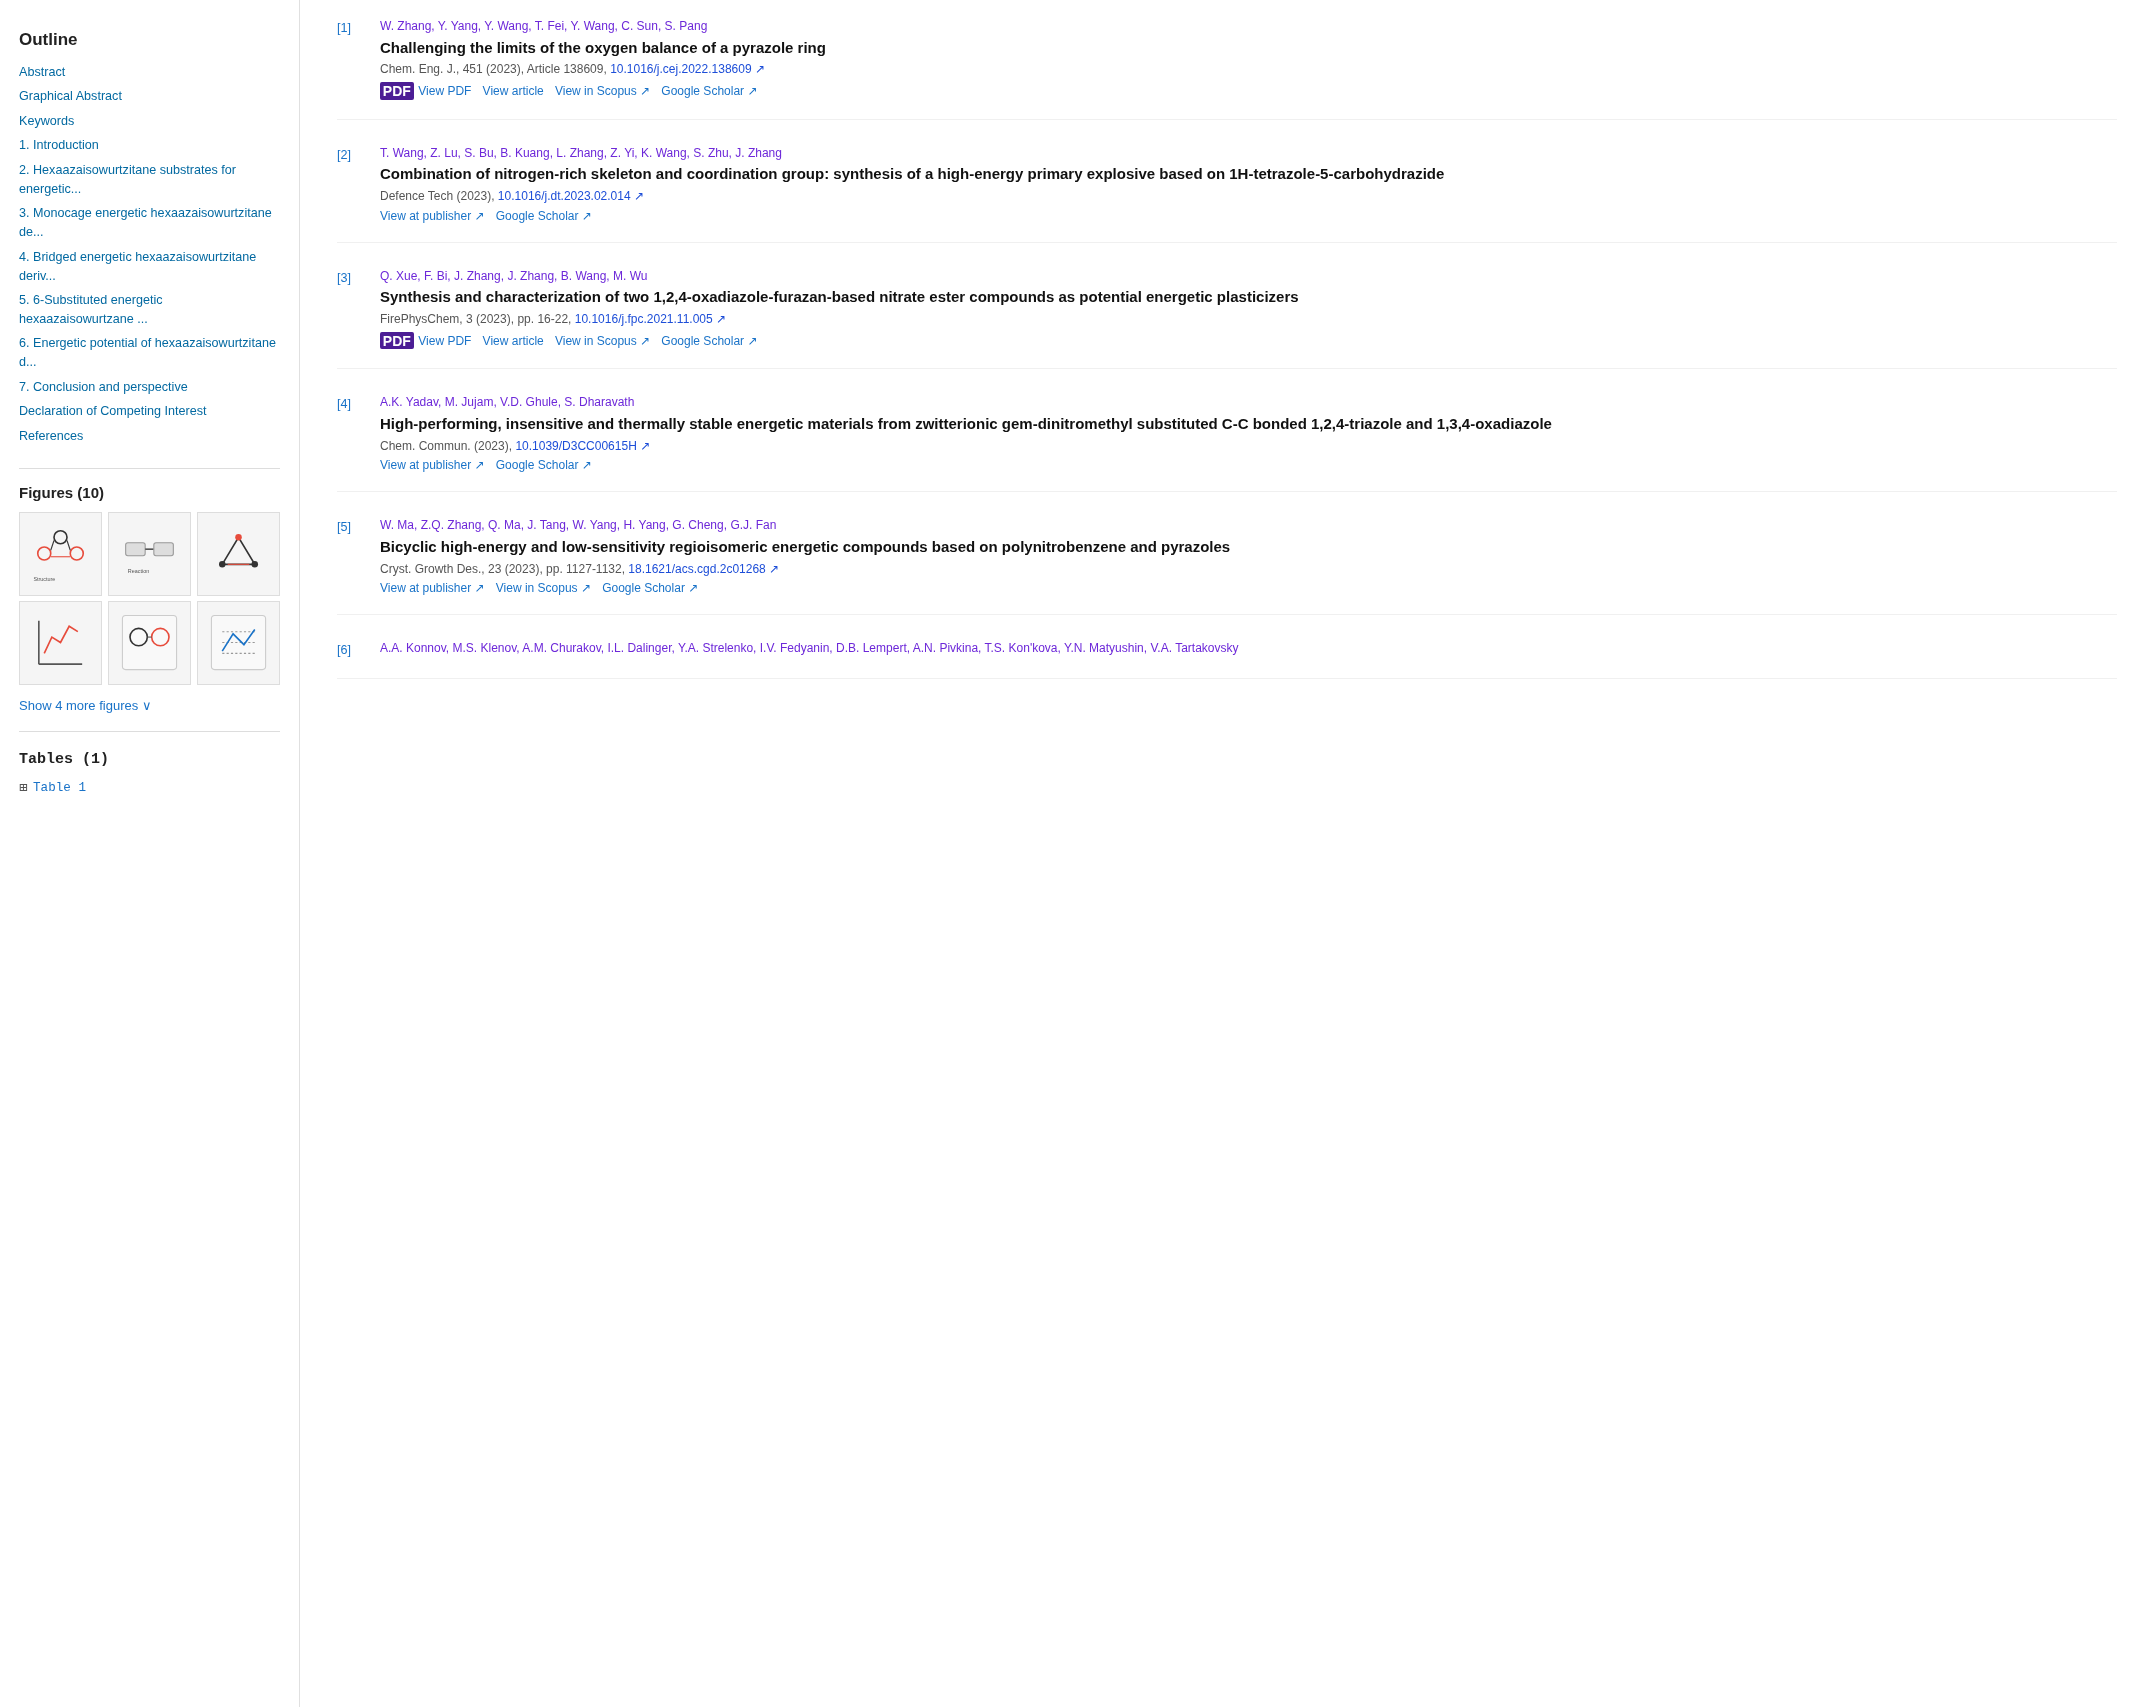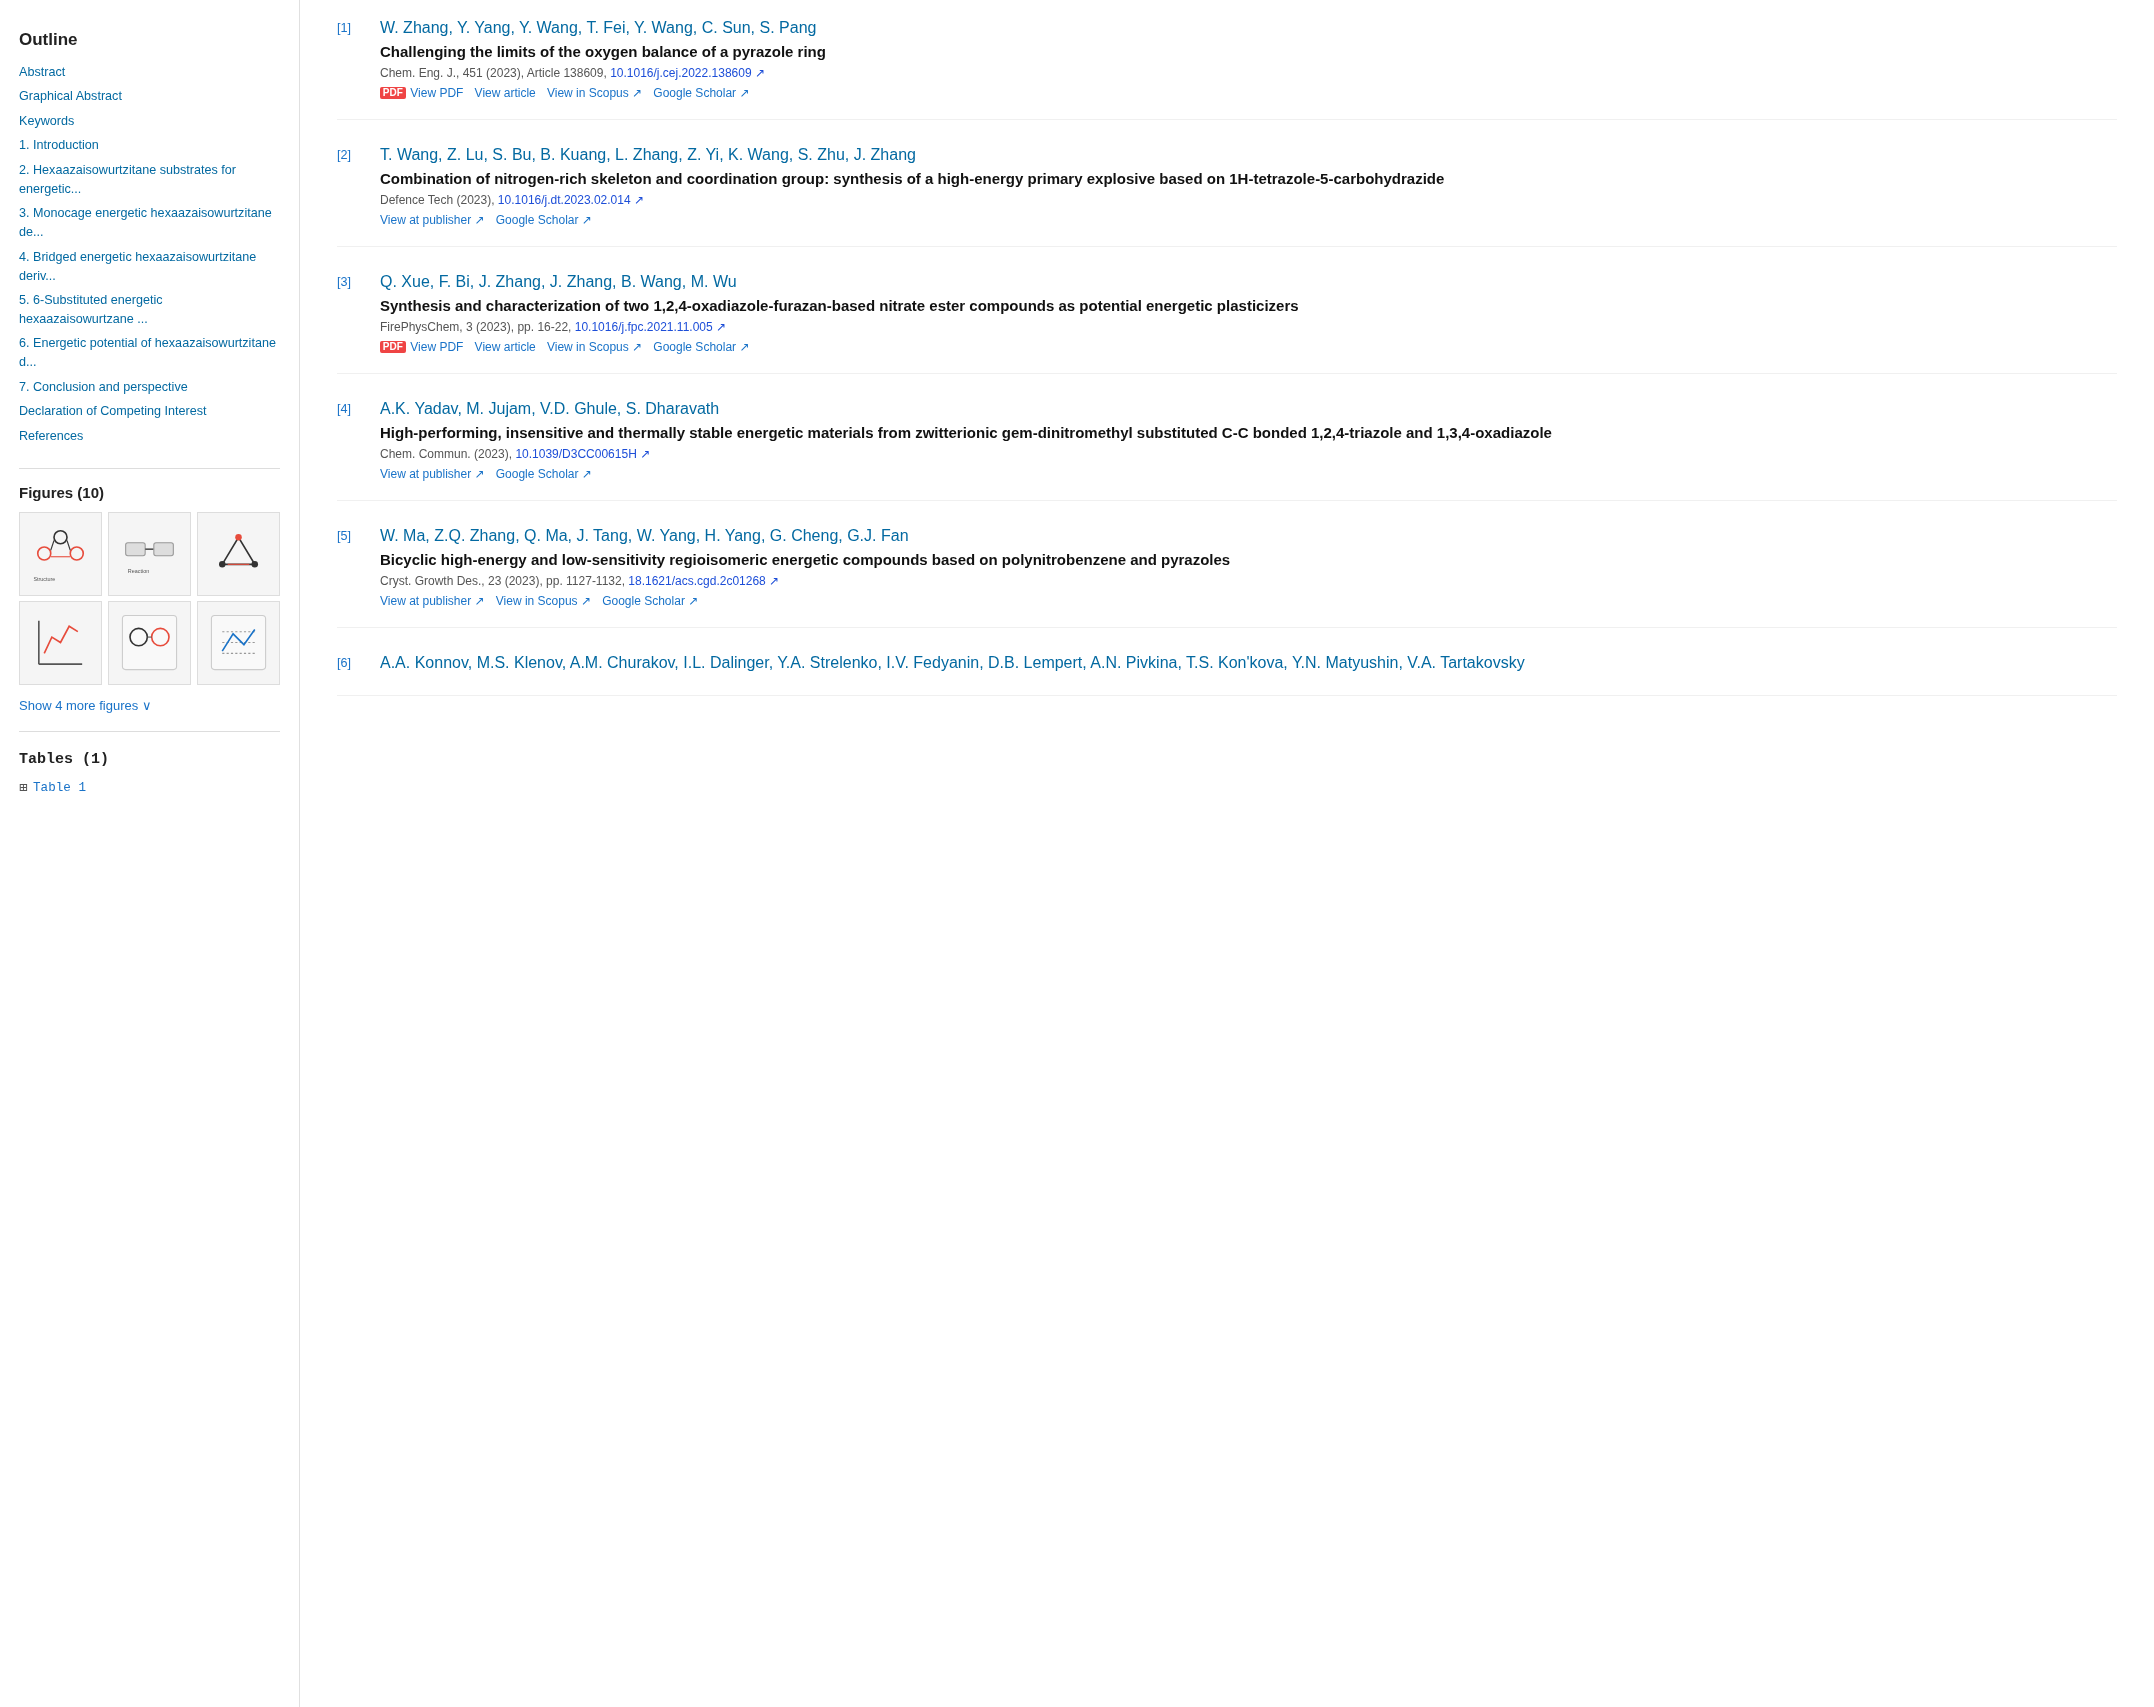--- a/index.html
+++ b/index.html
@@ -116,22 +116,22 @@
     .ref-number {
       color: #1a73c8;
       font-size: 12.6px;
       min-width: 28px;
       padding-top: 1.9px;
     }
     .ref-content {
       flex: 1;
     }
     .ref-authors {
-      color: #0369a1;
-      font-size: 16px;
+      color: #6d28d9;
+      font-size: 12px;
       margin-bottom: 3.7px;
     }
     .ref-title {
       font-size: 15px;
       font-weight: 600;
       color: #111;
       line-height: 1.4;
       margin-bottom: 4.7px;
     }
     .ref-journal {
@@ -153,23 +153,23 @@
       color: #1a73c8;
       text-decoration: none;
       font-size: 12px;
       display: flex;
       align-items: center;
       gap: 2.8px;
       cursor: pointer;
     }
     .pdf-icon {
       display: inline-block;
-      background: #ef4444;
+      background: #4c1d95;
       color: white;
-      font-size: 10px;
+      font-size: 14px;
       font-weight: bold;
       padding: 0.9px 2.8px;
       border-radius: 1.9px;
       margin-right: 1.9px;
     }
   </style>
 </head>
 <body>
 
 <aside class="sidebar">

